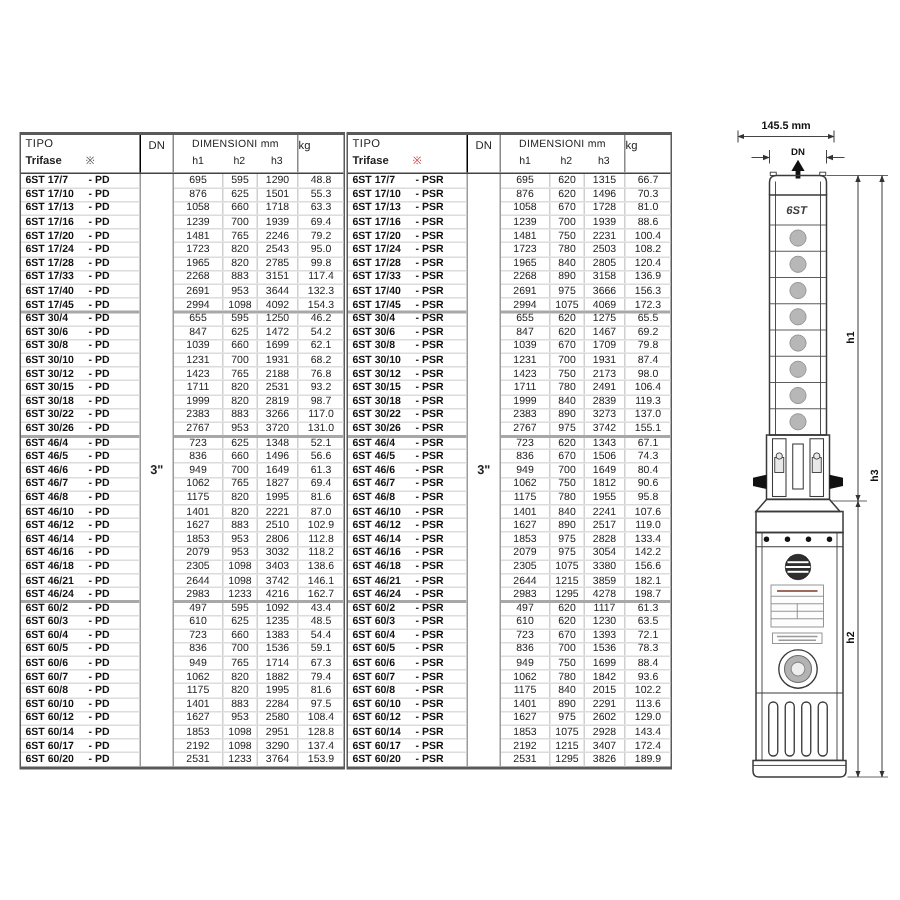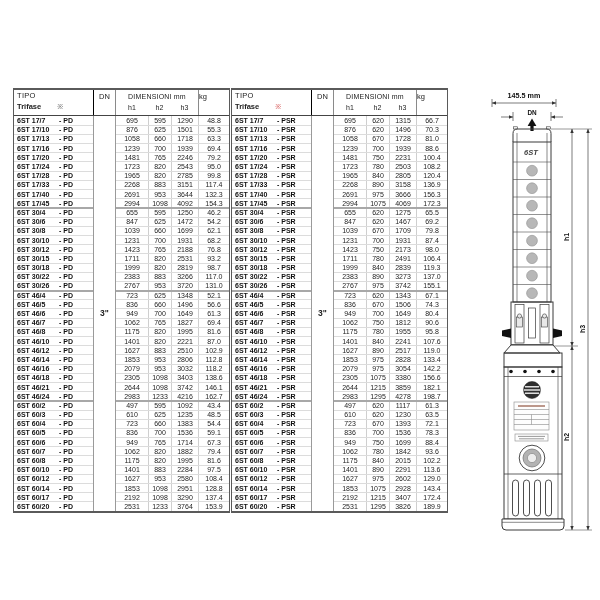--- a/index.html
+++ b/index.html
@@ -59,21 +59,21 @@
   .drow .c{
     box-sizing:border-box;height:100%;display:flex;align-items:center;justify-content:center;
     font-size:7px;color:#232323;white-space:nowrap;
   }
   .drow .c1{width:32px;}
   .drow .c2{width:23px;border-left:1px solid #cfcfcf;}
   .drow .c3{width:27px;border-left:1px solid #cfcfcf;}
   .drow .c4{width:31px;border-left:1px solid #cfcfcf;}
 
   
-  .drawing{position:absolute;left:448px;top:70px;width:152px;height:462px;}
+  .drawing{position:absolute;left:448px;top:58px;width:152px;height:462px;}
   .drawing svg{display:block;}
 </style>
 </head>
 <body>
 
 <div class="page">
 
   <div class="dtable left">
     <div class="thead">
       <div class="th th-tipo">

